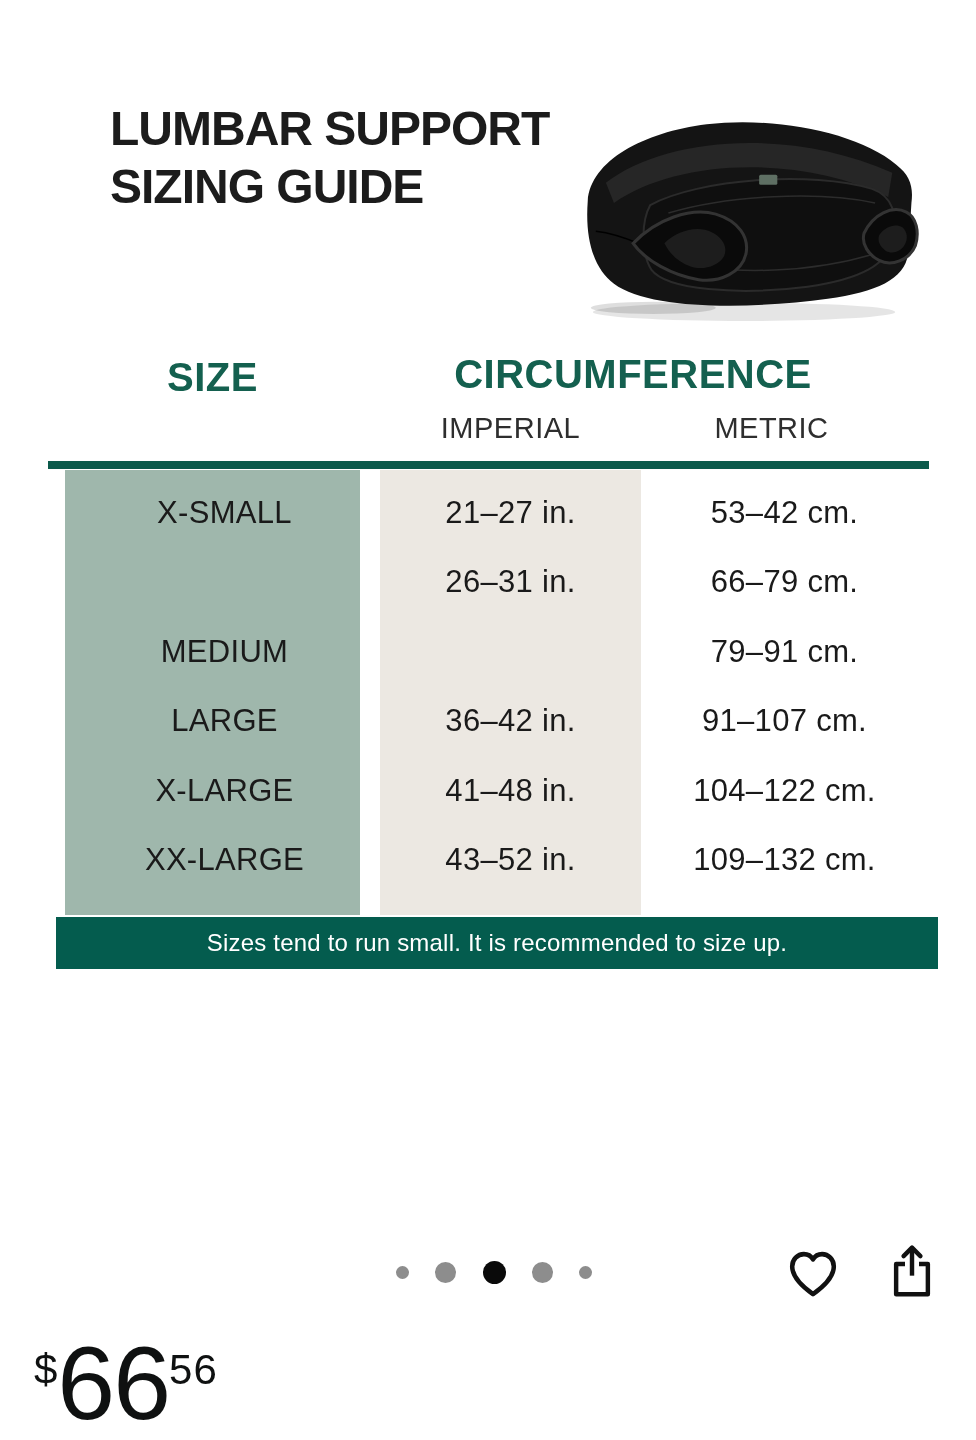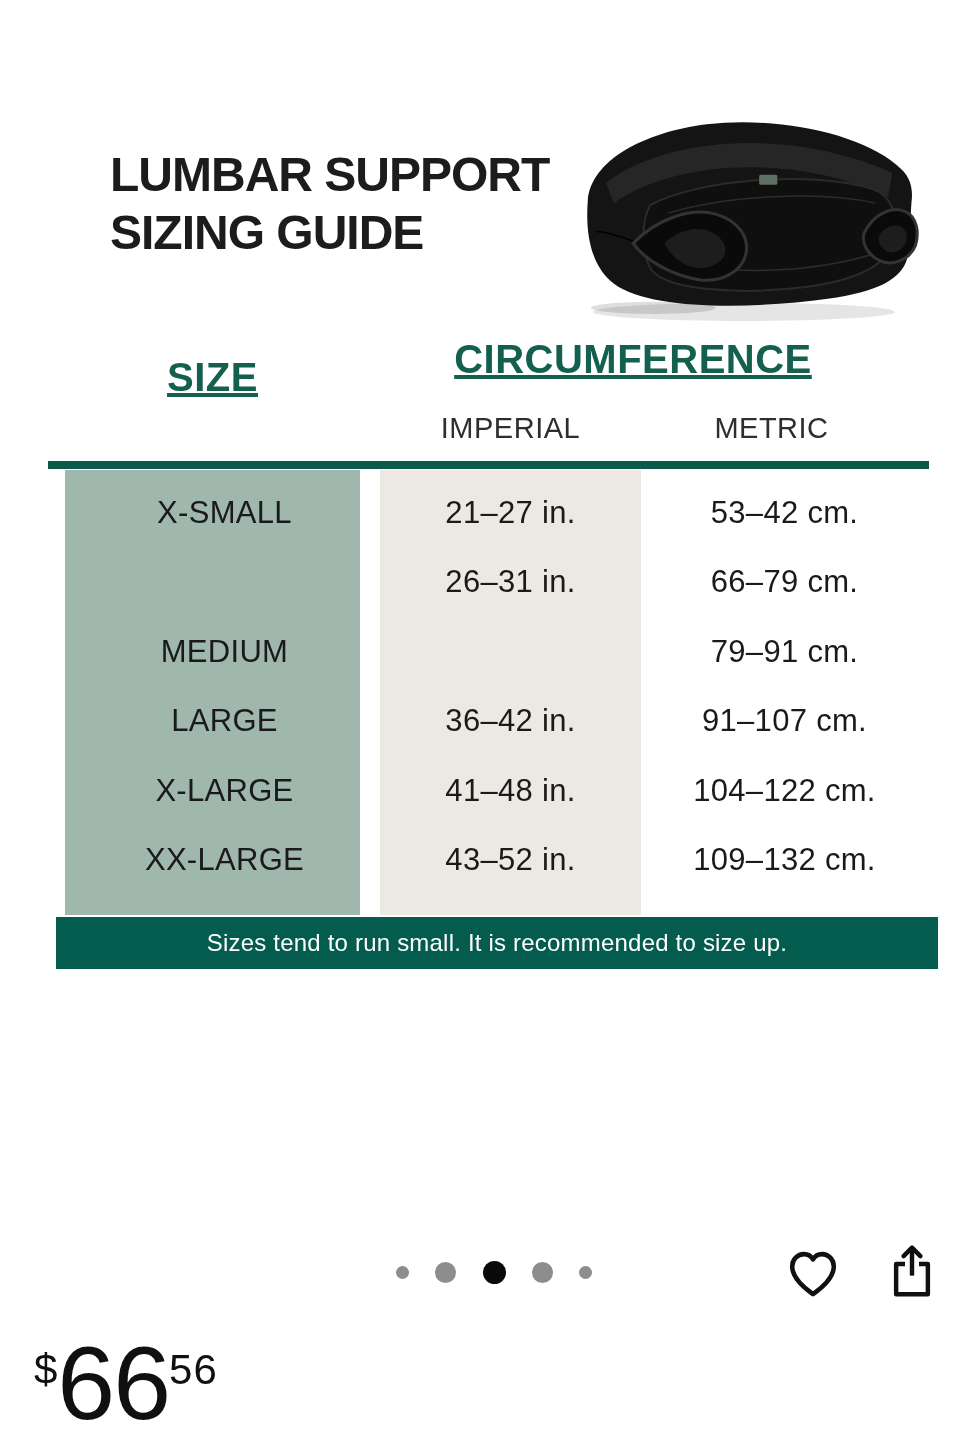--- a/index.html
+++ b/index.html
@@ -7,28 +7,28 @@
     position:relative;
     width:976px;height:1440px;
     background:#ffffff;
     overflow:hidden;
     font-family:"Liberation Sans",sans-serif;
   }
   
   .ig-title{
     position:absolute;left:110px;top:100px;
     font-size:48px;font-weight:800;color:#1c1c1c;
-    line-height:1.2;letter-spacing:-1px;margin-top:46px;
+    line-height:1.2;letter-spacing:-1px;
   }
   
   .belt-photo{position:absolute;left:556px;top:82px;width:366px;height:242px;}
   
-  .hdr{position:absolute;text-align:center;font-weight:700;color:#14604F;font-size:40px;letter-spacing:0.5px;text-decoration:underline;}
+  .hdr{position:absolute;text-align:center;font-weight:700;color:#14604F;font-size:40px;letter-spacing:0.5px;}
   .hdr-size{left:65px;top:355px;width:295px;}
-  .hdr-circ{left:368px;top:337px;width:530px;}
+  .hdr-circ{left:368px;top:352px;width:530px;}
   .subhdr{position:absolute;text-align:center;font-weight:400;color:#2e2e2e;font-size:29px;letter-spacing:0.5px;}
   .subhdr-imp{left:380px;top:412px;width:261px;}
   .subhdr-met{left:641px;top:412px;width:261px;}
   .divider{position:absolute;left:48px;top:461px;width:881px;height:8px;background:#0B5A4B;}
   
   .col-bg{position:absolute;top:470px;height:445px;}
   .col-green{left:65px;width:295px;background:#9FB7AC;}
   .col-beige{left:380px;width:261px;background:#ECE8E2;}
   .rows{
     position:absolute;left:0;top:470px;width:976px;height:445px;

